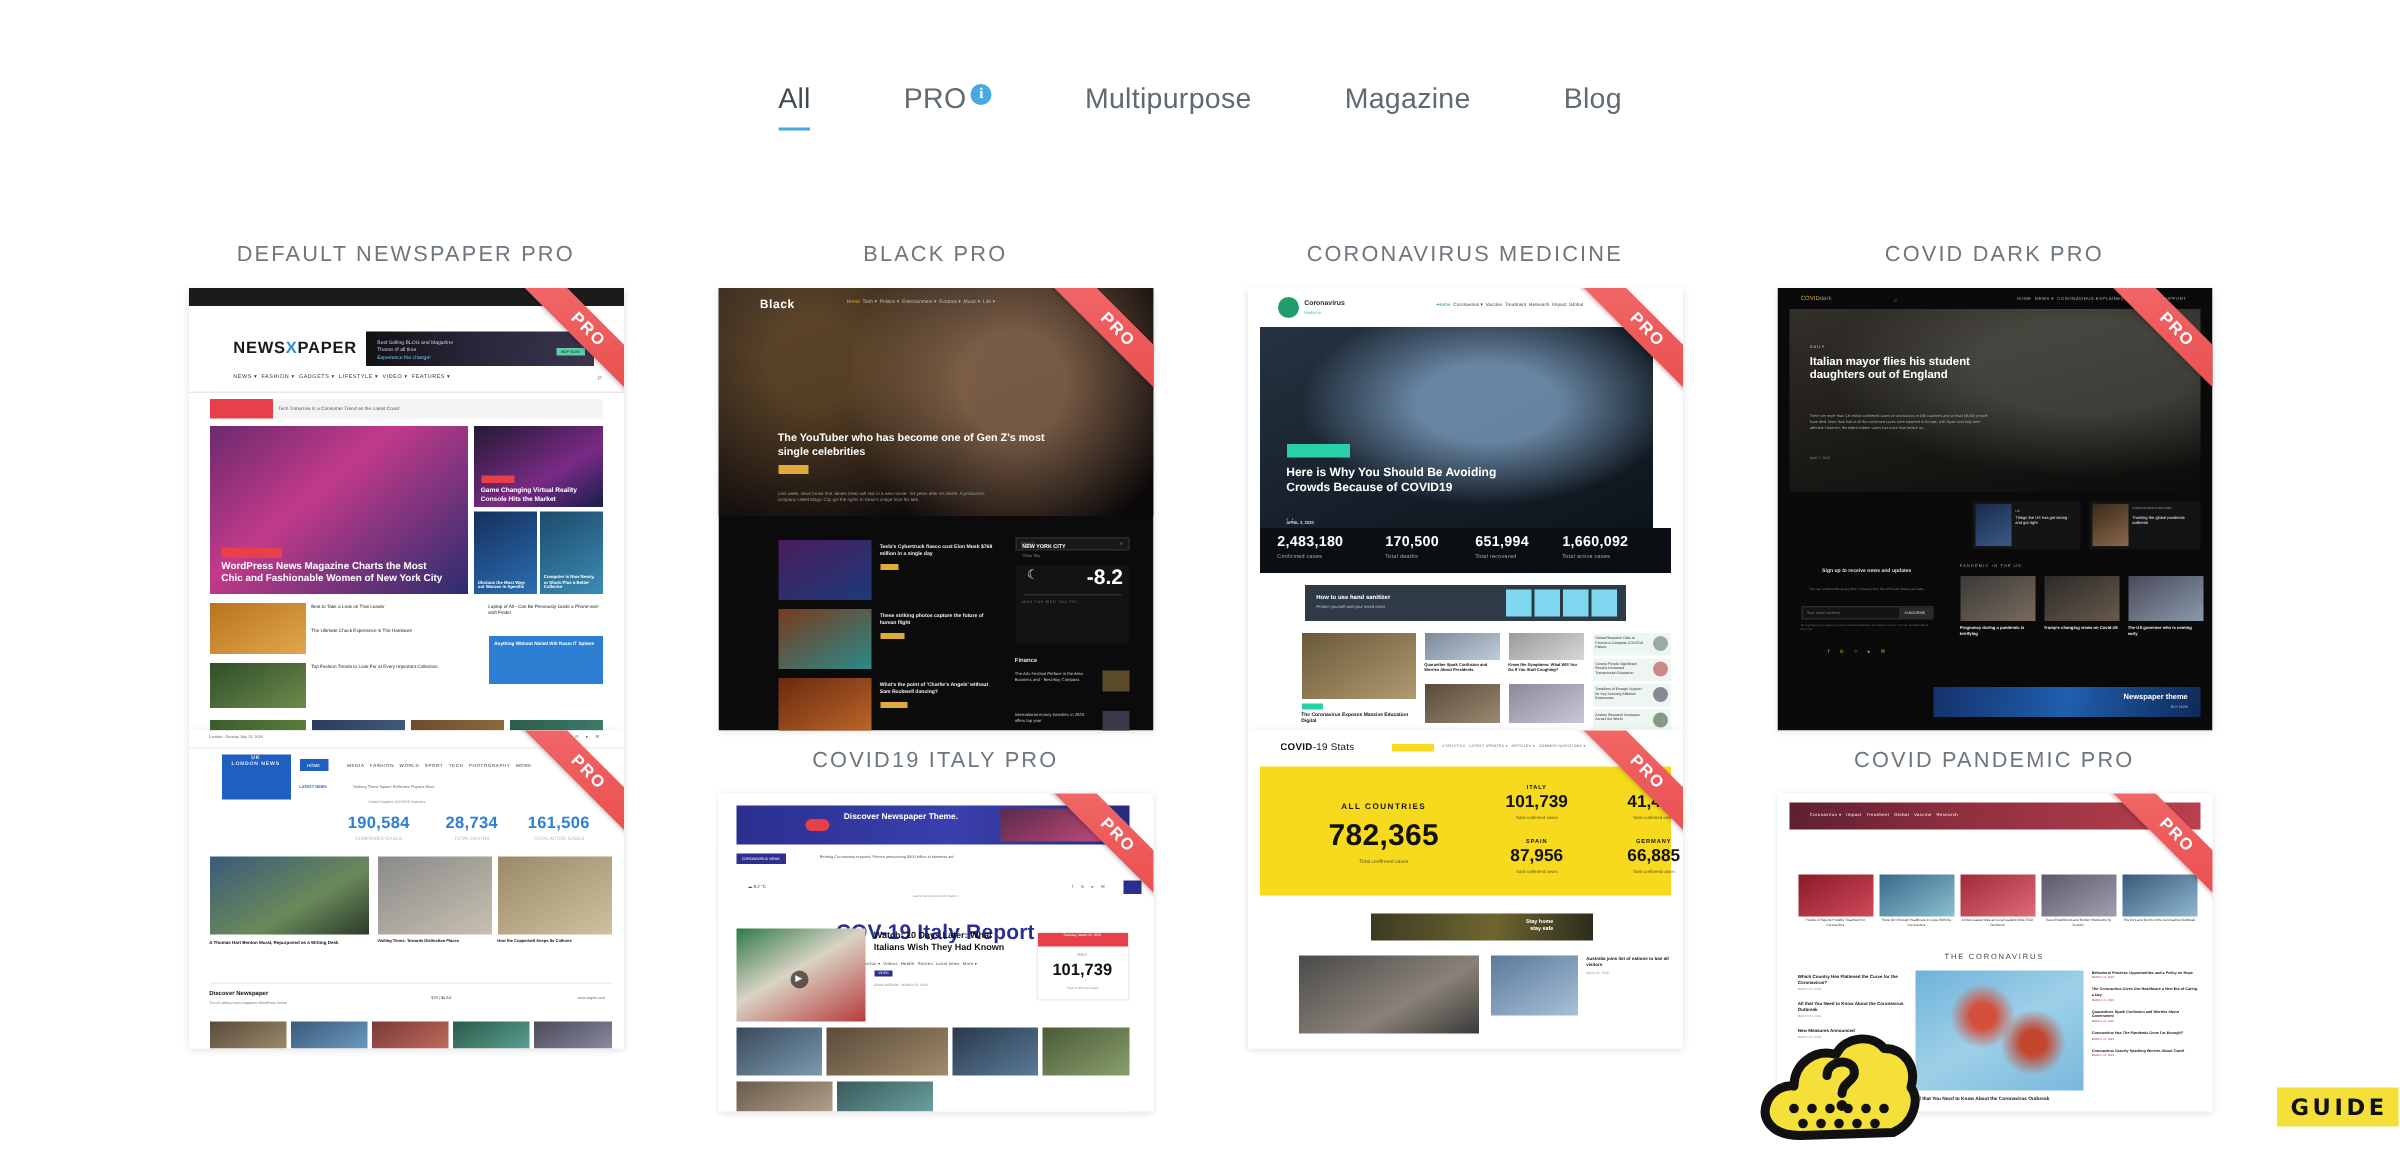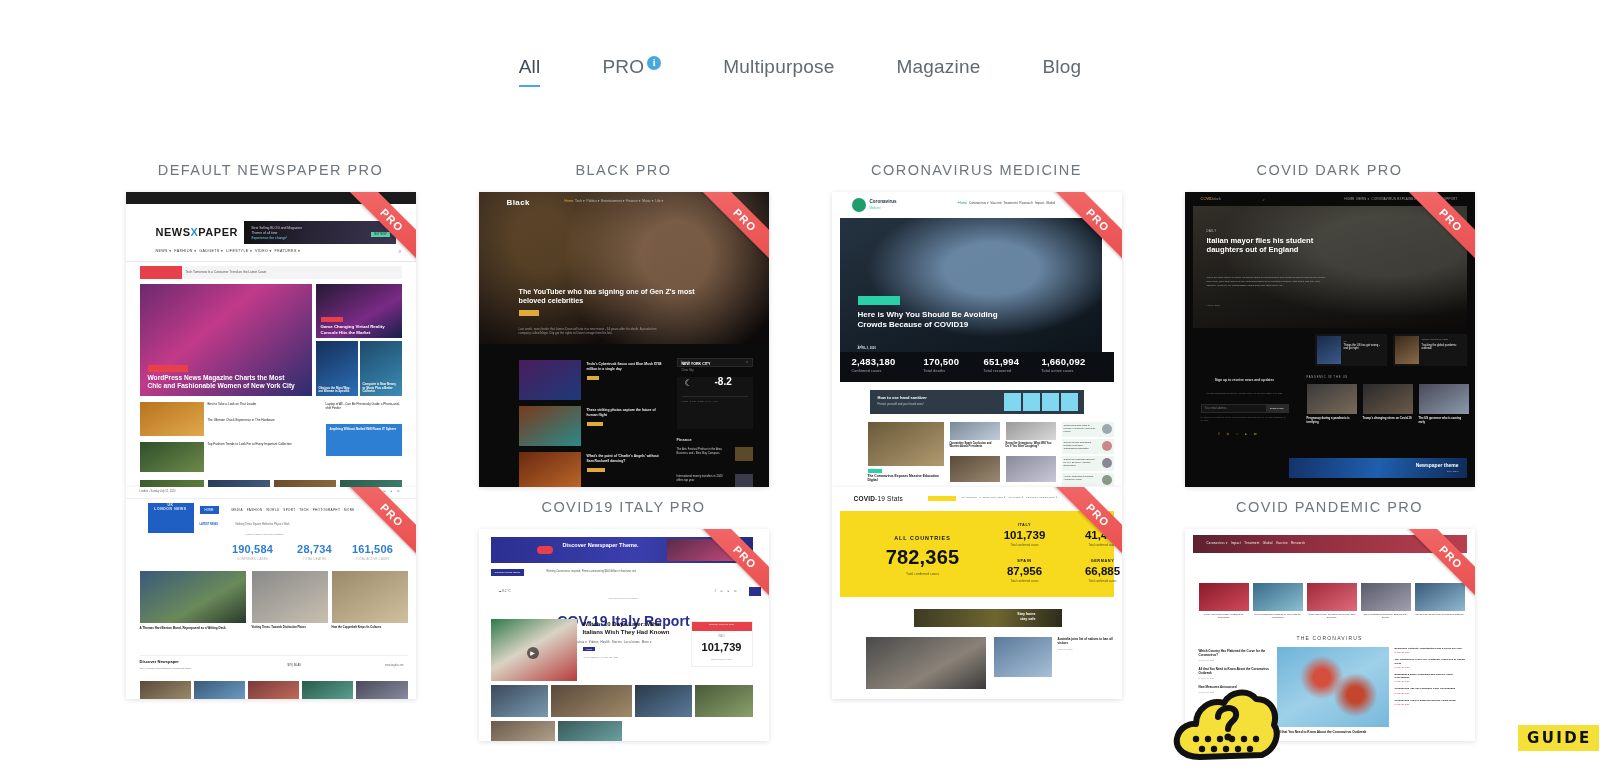--- a/index.html
+++ b/index.html
@@ -315,21 +315,21 @@
     <div class="card">
       <div class="card-title">BLACK PRO</div>
       <div class="thumb-wrap">
         <div class="thumb">
           <div class="mini bk-bg">
             <div class="bar bk-hero">
               <div class="txt bk-logo">Black</div>
               <div style="position:absolute;left:86px;top:7px;font-size:3.3px;color:#bbb;">
                 <span style="color:#e0a93c">Home</span>&nbsp; Tech ▾&nbsp; Politics ▾&nbsp; Entertainment ▾&nbsp; Finance ▾&nbsp; Music ▾&nbsp; Life ▾
               </div>
-              <div class="hero-title" style="left:40px;bottom:38px;width:185px;font-size:7.2px;color:#fff;">The YouTuber who has signing one of Gen Z's most beloved celebrities</div>
+              <div class="hero-title" style="left:40px;bottom:38px;width:185px;font-size:7.2px;color:#fff;">The YouTuber who has become one of Gen Z's most single celebrities</div>
               <div style="position:absolute;left:40px;bottom:28px;width:20px;height:6px;background:#e0a93c;"></div>
               <div style="position:absolute;left:40px;bottom:8px;width:150px;color:#9a9a9a;font-size:3px;line-height:4.6px;">Last week, news broke that James Dean will star in a new movie - 64 years after his death. A production company called Magic City got the rights to Dean's image from his late.</div>
             </div>
 
             <div style="position:absolute;left:40px;top:168px;width:148px;">
               <div class="ac" style="left:0;top:0;width:148px;height:40px;">
                 <div style="position:absolute;left:0;top:0;width:62px;height:40px;background:linear-gradient(150deg,#4a1d5c,#1d3a7a);"></div>
                 <div style="position:absolute;left:68px;top:2px;width:80px;color:#eee;font-size:3.4px;line-height:5px;font-weight:bold;">Tesla's Cybertruck fiasco cost Elon Musk $768 million in a single day</div>
                 <div style="position:absolute;left:68px;top:16px;width:12px;height:4px;background:#e0a93c;"></div>
               </div>
@@ -348,21 +348,21 @@
 
             <div style="position:absolute;left:198px;top:166px;width:76px;">
               <div style="width:76px;height:9px;background:#181818;border:1px solid #2a2a2a;">
                 <div style="position:absolute;left:4px;top:2px;font-size:3px;color:#777;">Search</div>
                 <div style="position:absolute;right:4px;top:1px;font-size:4px;color:#999;">⌕</div>
               </div>
               <div style="margin-top:10px;width:76px;height:52px;background:#131313;">
                 <div style="position:absolute;left:5px;top:4px;font-size:3.6px;color:#fff;font-weight:bold;">NEW YORK CITY</div>
                 <div style="position:absolute;left:5px;top:10px;font-size:2.8px;color:#888;">Clear Sky</div>
                 <div style="position:absolute;left:8px;top:20px;font-size:9px;color:#ddd;">☾</div>
-                <div style="position:absolute;left:38px;top:18px;font-size:10px;color:#fff;font-weight:bold;">-8.2</div>
+                <div style="position:absolute;left:48px;top:18px;font-size:14px;color:#fff;font-weight:bold;">-8.2</div>
                 <div style="position:absolute;left:5px;top:38px;right:5px;height:1px;background:#2a2a2a;"></div>
                 <div style="position:absolute;left:5px;top:42px;font-size:2.4px;color:#777;letter-spacing:.5px;">MON  TUE  WED  THU  FRI</div>
               </div>
               <div style="margin-top:8px;font-size:4px;color:#ddd;font-weight:bold;">Finance</div>
               <div style="margin-top:5px;position:relative;height:22px;">
                 <div style="position:absolute;left:0;top:0;width:52px;color:#ccc;font-size:2.8px;line-height:4px;">The Arts Festival Preface in the Area Business and - Best Buy Compass</div>
                 <div style="position:absolute;right:0;top:0;width:18px;height:14px;background:#5a4a2a;"></div>
               </div>
               <div style="margin-top:5px;position:relative;height:22px;">
                 <div style="position:absolute;left:0;top:0;width:52px;color:#ccc;font-size:2.8px;line-height:4px;">International money transfers in 2020 offers top year</div>

